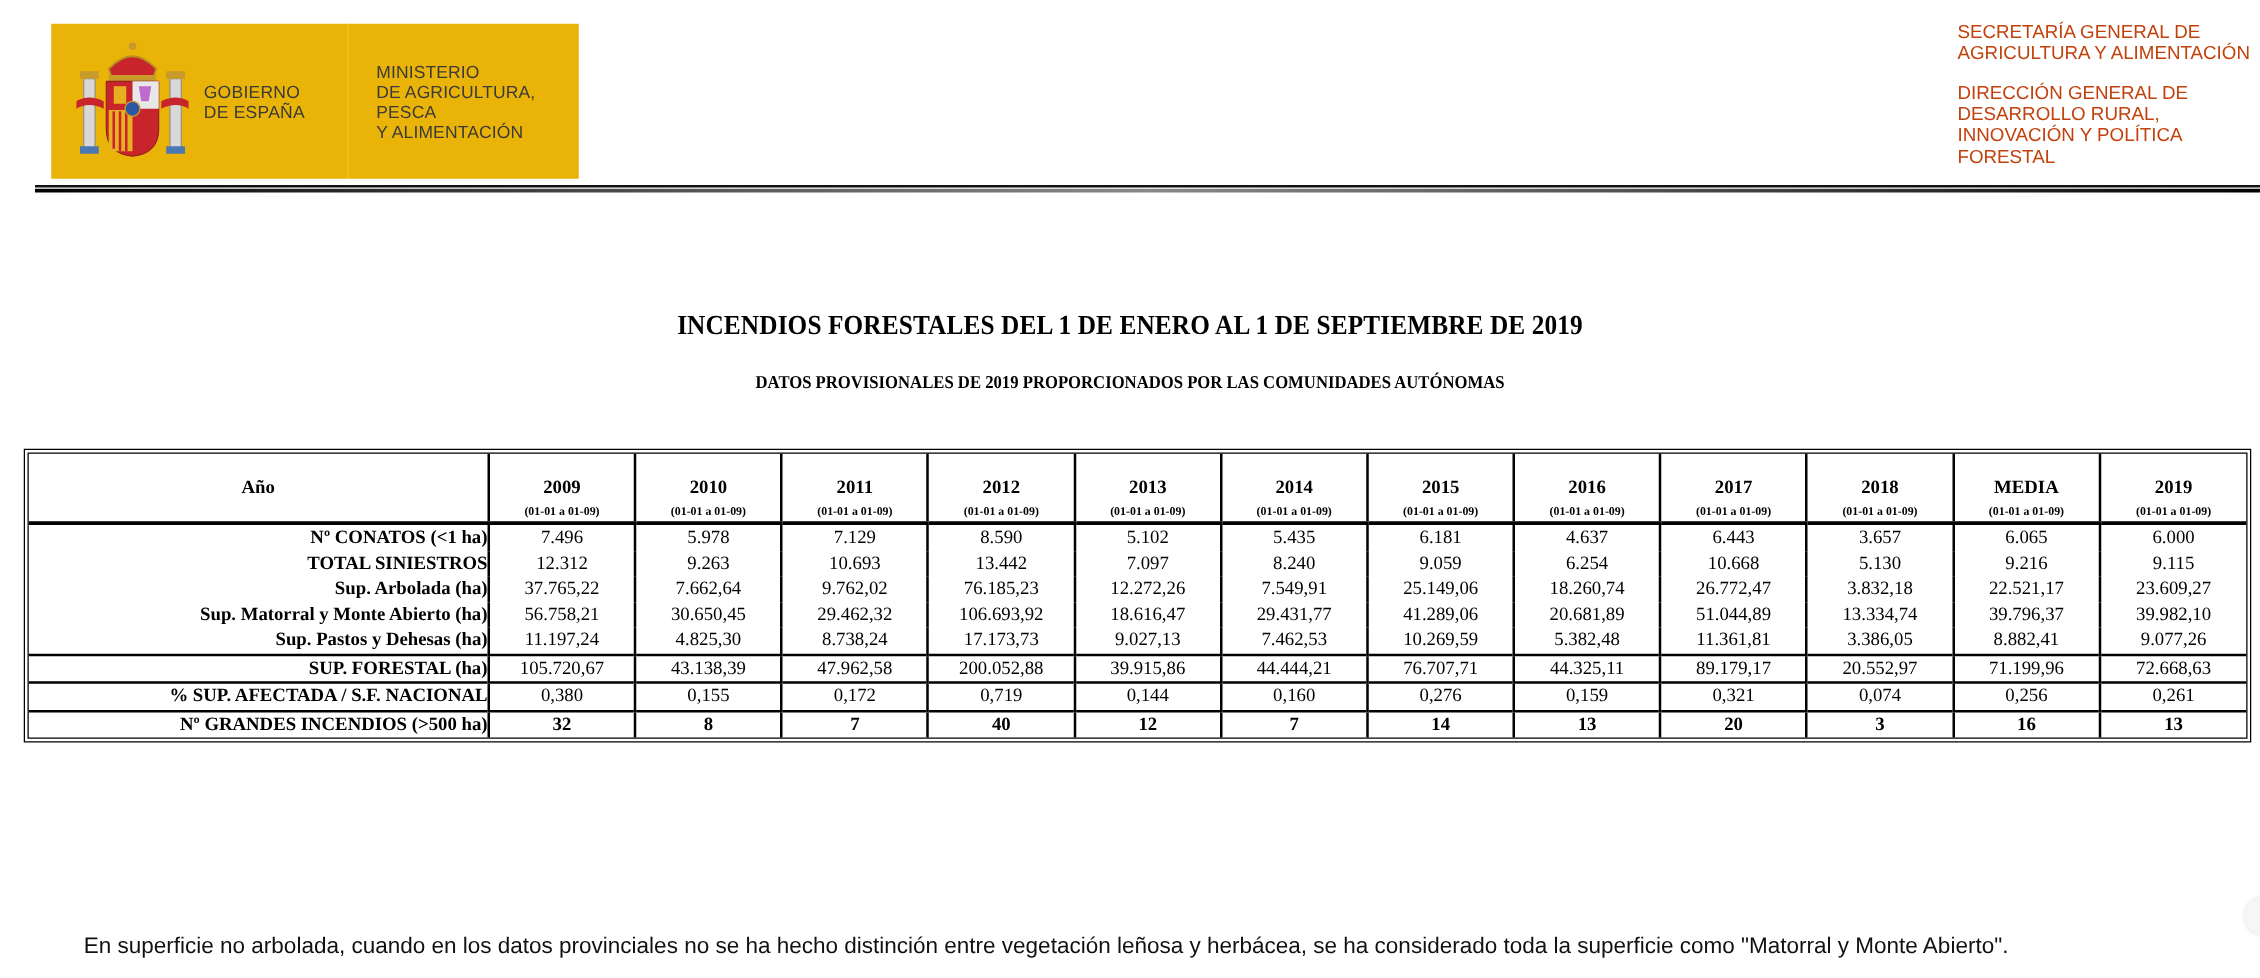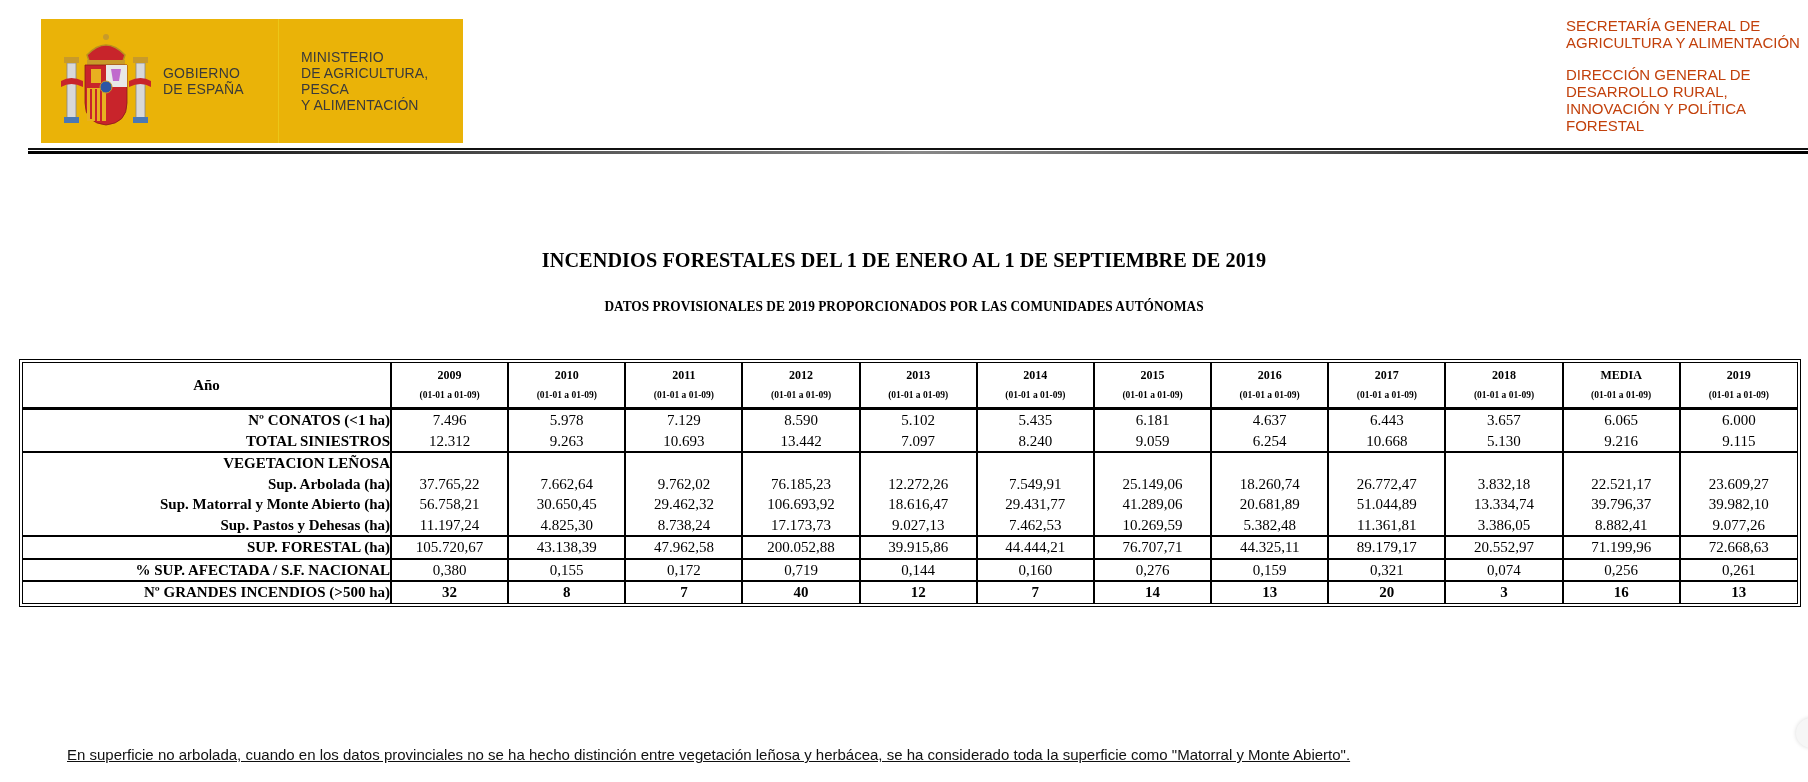--- a/index.html
+++ b/index.html
@@ -22,30 +22,30 @@
   .main-title { position:absolute; left:0; top:247px; width:1808px; text-align:center; font-weight:bold; font-size:22px; letter-spacing:0.1px; transform:scaleX(0.92); }
   .sub-title { position:absolute; left:0; top:298px; width:1808px; text-align:center; font-weight:bold; font-size:14.5px; transform:scaleX(0.92); }
 
   
   .table-wrap { position:absolute; left:19px; top:359px; width:1782px; border:4px double #000; box-sizing:border-box; }
   table { border-collapse:collapse; width:100%; table-layout:fixed; }
   col.c-label { width:368px; }
   td, th { padding:0; font-family:"Liberation Serif", serif; }
   th { font-weight:bold; border-left:2px solid #000; text-align:center; vertical-align:top; height:44px; border-bottom:3px solid #000; }
   th.label-th { border-left:none; vertical-align:middle; font-size:15px; }
-  th .yr { display:block; font-size:12px; line-height:20px; margin-top:2px; }
+  th .yr { display:block; font-size:15px; line-height:20px; margin-top:17px; }
   th .rng { display:block; font-size:9.5px; line-height:14px; margin-top:3px; }
   td { font-size:15px; line-height:20.5px; height:20.5px; text-align:center; border-left:2px solid #000; white-space:nowrap; }
   td.lbl { text-align:right; font-weight:bold; border-left:none; padding-left:2px; }
   td.lbl.indent { padding-left:46px; }
   tr.sep-top td { border-top:2px solid #000; }
   tr.bold-row td { font-weight:bold; }
 
   
-  .footnote { position:absolute; left:67px; top:746px; font-family:"Liberation Sans", sans-serif; font-size:15px; color:#111; white-space:nowrap;text-decoration:underline; }
+  .footnote { position:absolute; left:67px; top:746px; font-family:"Liberation Sans", sans-serif; font-size:18px; color:#111; white-space:nowrap; }
   .edge-btn { position:absolute; left:1796px; top:718px; width:30px; height:30px; border-radius:50%; background:#f6f6f6; box-shadow:0 0 4px rgba(0,0,0,0.15); }
 </style>
 </head>
 <body>
 
 <div class="logo-block">
   <div class="logo-left">
     <div class="coat">
       <svg width="90" height="96" viewBox="0 0 90 96">
 
@@ -198,35 +198,20 @@
           <td>13.442</td>
           <td>7.097</td>
           <td>8.240</td>
           <td>9.059</td>
           <td>6.254</td>
           <td>10.668</td>
           <td>5.130</td>
           <td>9.216</td>
           <td>9.115</td>
         </tr>
-        <tr class="sep-top">
-          <td class="lbl">VEGETACION LEÑOSA</td>
-          <td></td>
-          <td></td>
-          <td></td>
-          <td></td>
-          <td></td>
-          <td></td>
-          <td></td>
-          <td></td>
-          <td></td>
-          <td></td>
-          <td></td>
-          <td></td>
-        </tr>
         <tr>
           <td class="lbl indent">Sup. Arbolada (ha)</td>
           <td>37.765,22</td>
           <td>7.662,64</td>
           <td>9.762,02</td>
           <td>76.185,23</td>
           <td>12.272,26</td>
           <td>7.549,91</td>
           <td>25.149,06</td>
           <td>18.260,74</td>

